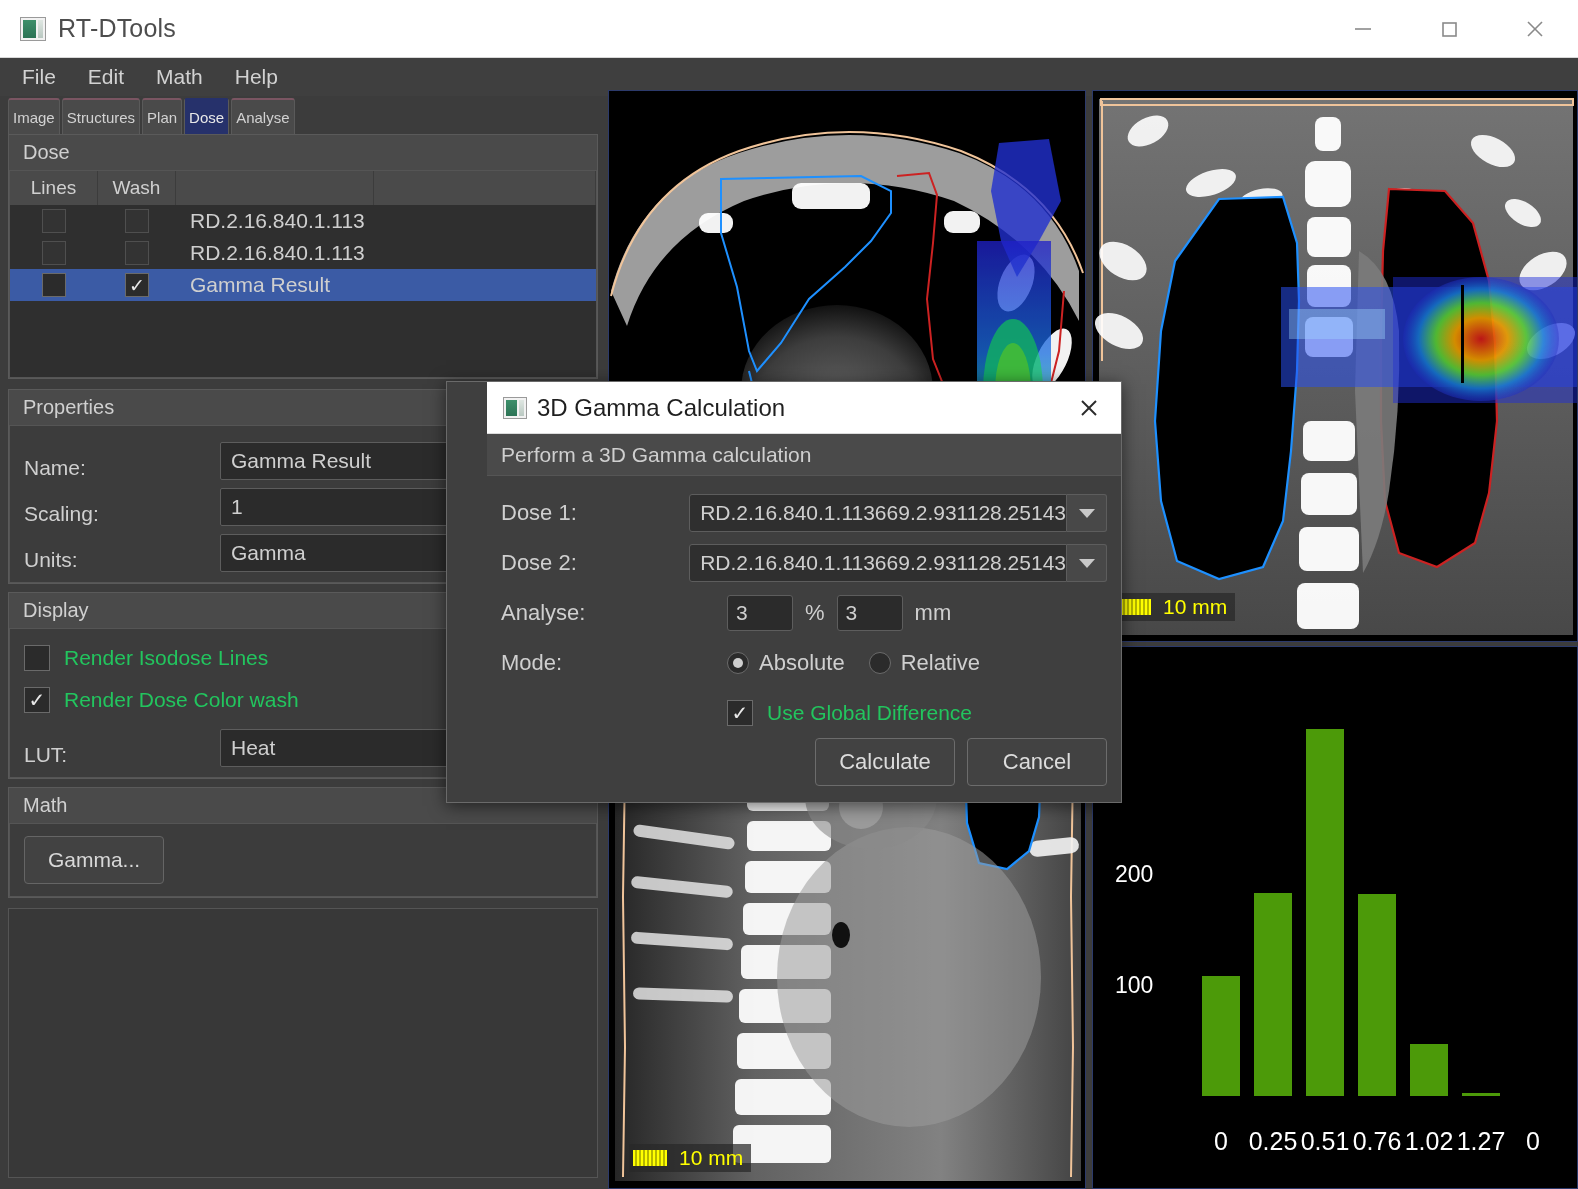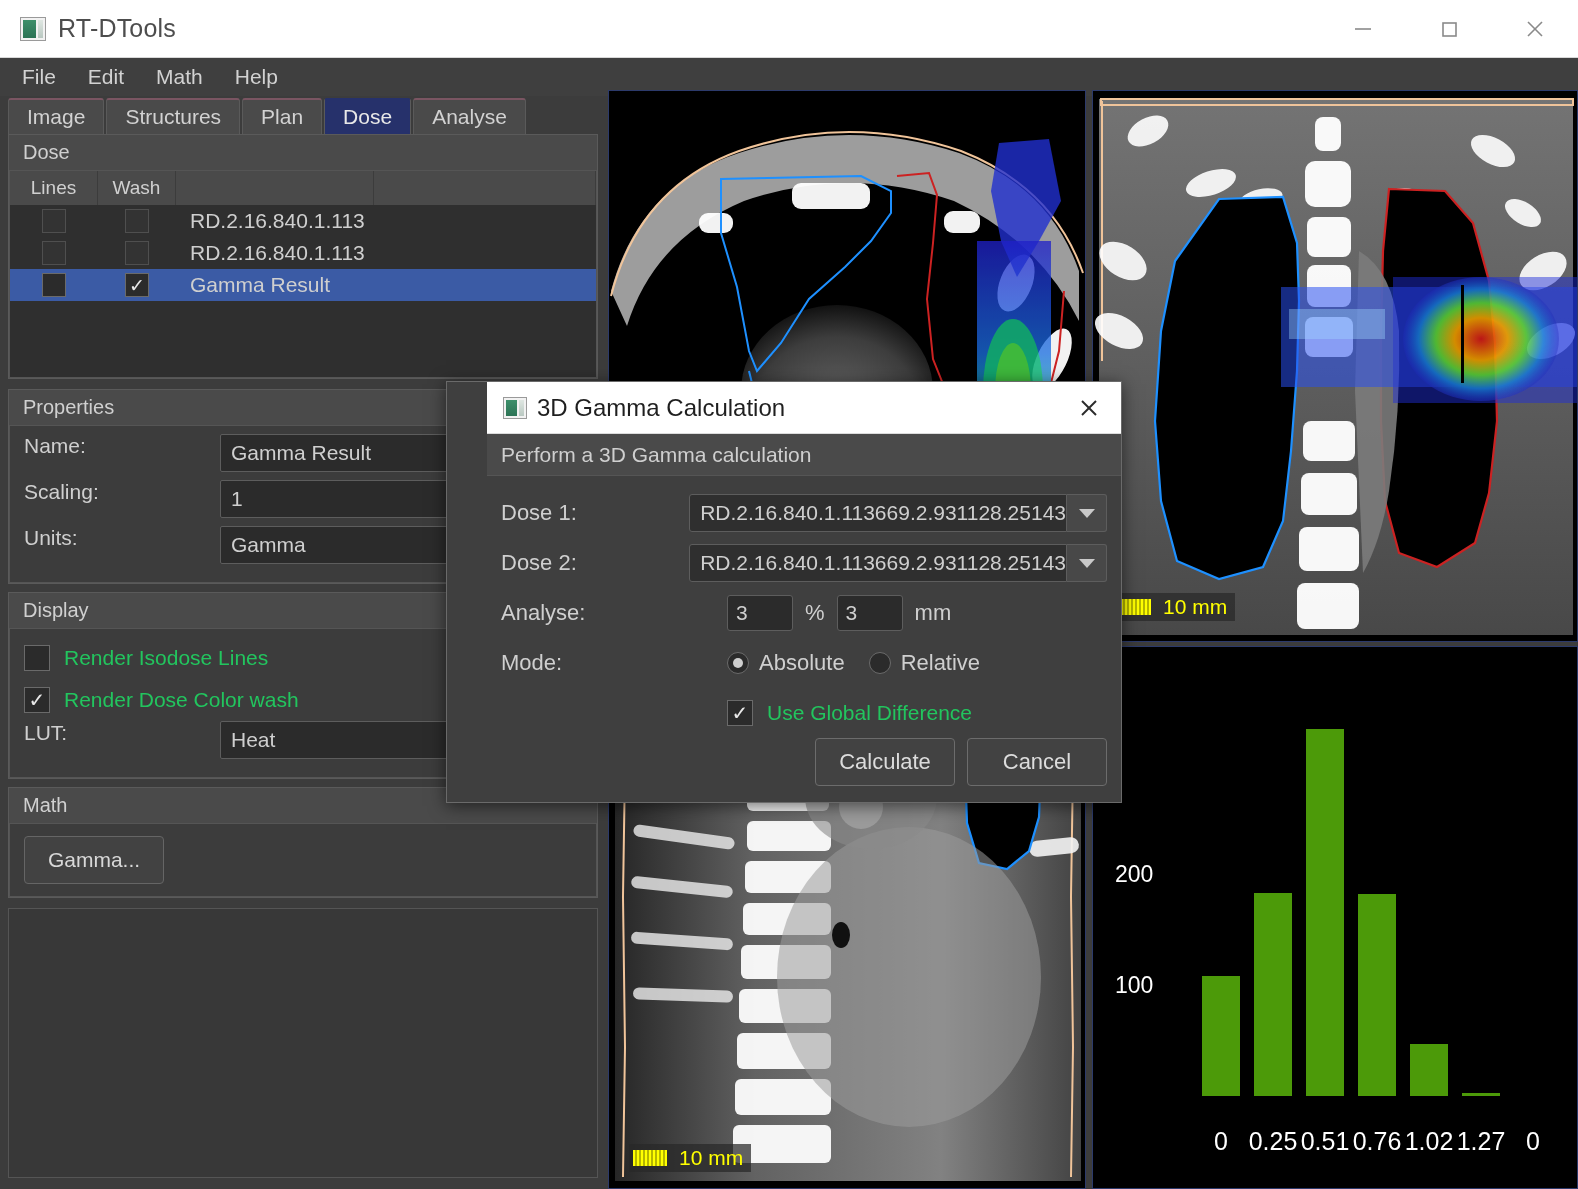--- a/index.html
+++ b/index.html
@@ -43,22 +43,22 @@
   
   #leftpanel {
     position: absolute; left: 0; top: 96px; width: 606px; height: 1093px;
     background: #3c3c3c;
   }
   #tabstrip {
     display: flex; align-items: flex-end; height: 38px;
     padding-left: 8px; gap: 2px;
   }
   .tab {
-    height: 36px; padding: 0 18px; display: flex; align-items: center;
-    font-size: 21px; color: #d2d2d2; background: #4a4a4a;
+    height: 36px; padding: 0 4px; display: flex; align-items: center;
+    font-size: 15px; color: #d2d2d2; background: #4a4a4a;
     border: 1px solid #5a5a5a; border-bottom: none;
     border-top: 2px solid #7a5562;
     border-radius: 3px 3px 0 0;
   }
   .tab.active { background: #26316b; border-top: 2px solid #26316b; color: #e8e8e8; }
 
   .panel-box { border: 1px solid #5a5a5a; background: #3c3c3c; }
   .group-header {
     height: 36px; background: #4a4a4a; display: flex; align-items: center;
     padding-left: 14px; font-size: 20px; color: #d0d0d0;
@@ -87,21 +87,21 @@
   }
   .cbx.faded { border-color: #4f4f4f; background: #333; }
   .cbx .tick { color: #e8e8e8; font-size: 19px; line-height: 1; }
   .dose-name { font-size: 21px; color: #cfcfcf; margin-left: 14px;
     white-space: nowrap; overflow: hidden; }
   #dose-list-body { height: 172px; }
 
   
   #prop-group { margin: 10px 8px 0; }
   .prop-body { border: 1px solid #555; border-top: none; padding: 8px 0 10px; }
-  .prop-row { display: flex; align-items: flex-start; height: 46px; padding: 0 14px; }
+  .prop-row { display: flex; align-items: flex-end; height: 46px; padding: 0 14px; }
   .prop-label { width: 196px; font-size: 21px; color: #cfcfcf; }
   .prop-field {
     flex: 1; height: 38px; background: #2b2b2b; border: 1px solid #5d5d5d;
     border-radius: 2px; display: flex; align-items: center;
     padding-left: 10px; font-size: 21px; color: #cfcfcf;
   }
 
   
   #disp-group { margin: 8px 8px 0; }
   .chk-row { display: flex; align-items: center; height: 42px; padding: 0 14px; }

